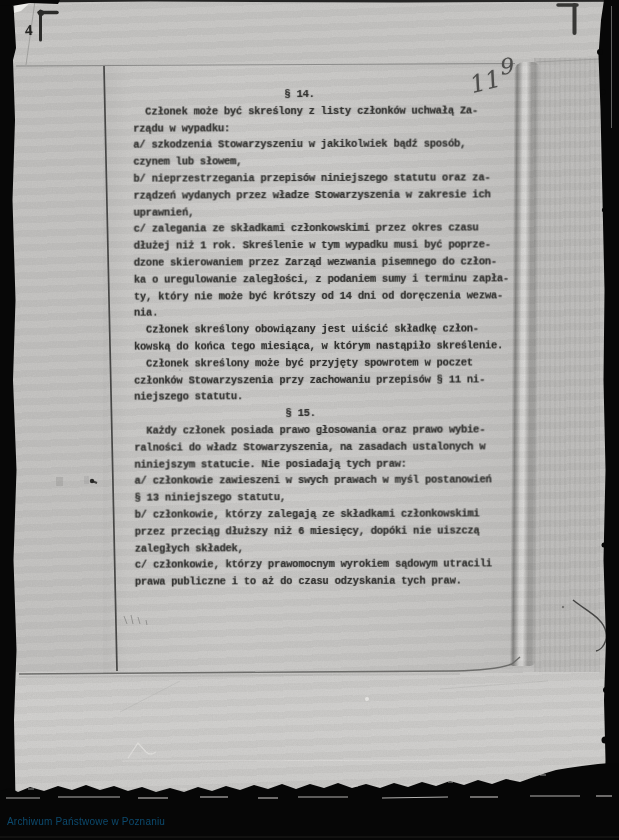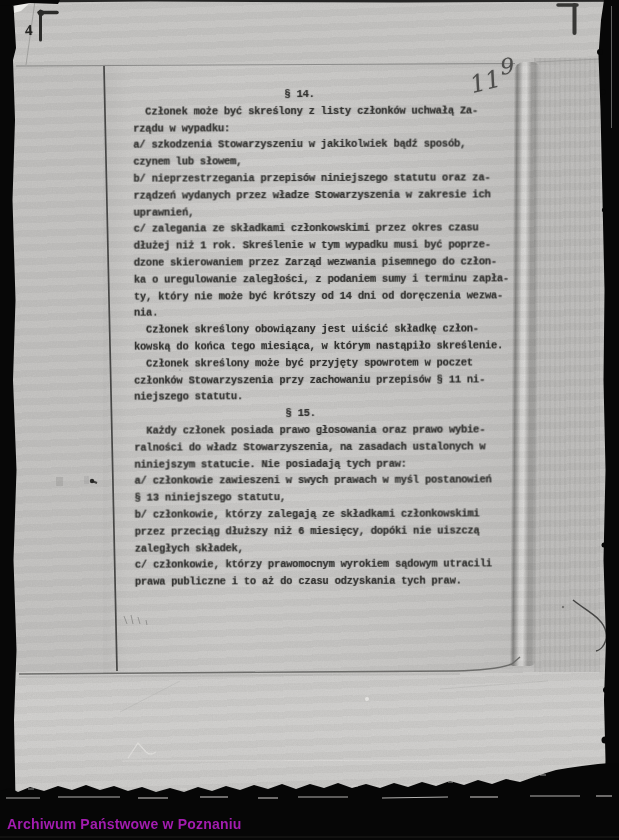--- a/index.html
+++ b/index.html
@@ -41,22 +41,22 @@
     color:#4e4e4c;font-family:"DejaVu Serif",serif;font-style:italic;
     text-shadow:0 0 1px rgba(90,90,88,0.5);}
   .pencil-number .p-main{font-size:24px;}
   .pencil-number .p-sup{font-size:22px;display:inline-block;position:relative;top:-10px;left:2px;transform:rotate(7deg);}
   
   .frame-number{position:absolute;left:25px;top:22px;transform:rotate(-3deg);
     font-family:"Liberation Serif",serif;font-weight:700;font-size:15px;color:#242422;
     text-shadow:0 0 1px rgba(40,40,38,0.6);}
   
   .footer-text{position:absolute;left:7px;top:816px;
-    font-family:"Liberation Sans",sans-serif;font-weight:700;font-size:14px;
-    letter-spacing:0.2px;color:#a21caf;}
+    font-family:"Liberation Sans",sans-serif;font-weight:400;font-size:10px;
+    letter-spacing:0.2px;color:#0c4a6e;}
 </style>
 </head>
 <body>
 
 <div class="stage">
 
   <div class="band-top"></div>
   <div class="backing-right"></div>
   <div class="band-bottom"></div>
   <div class="typed-page"></div>

